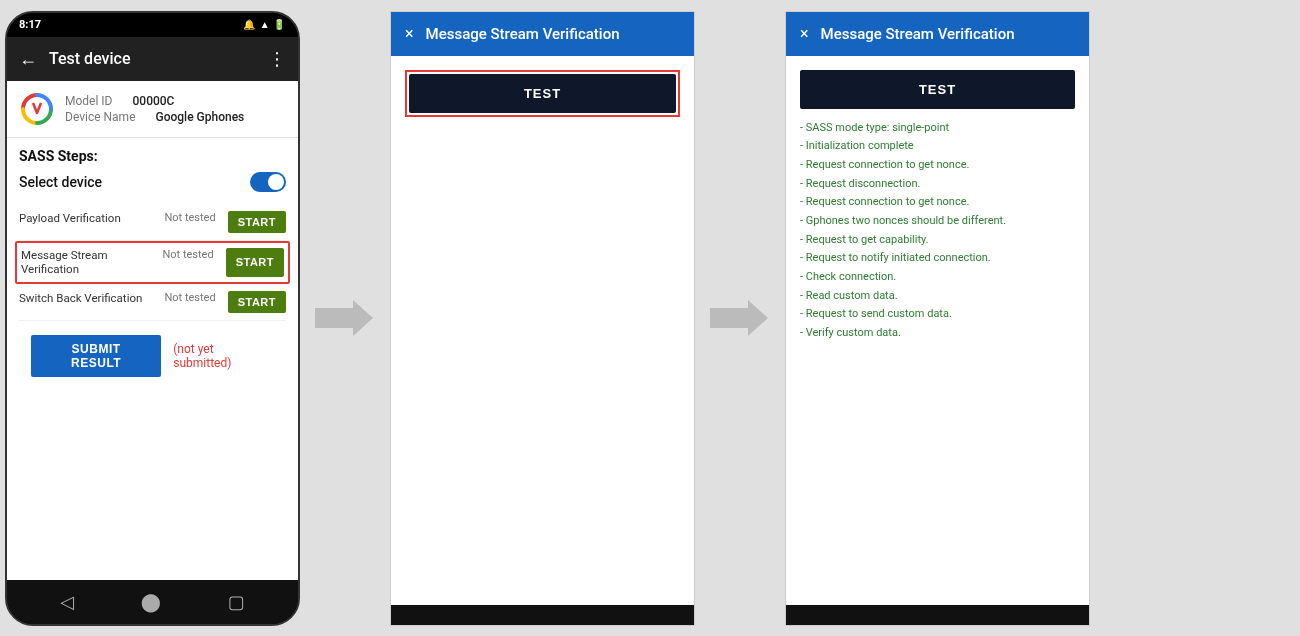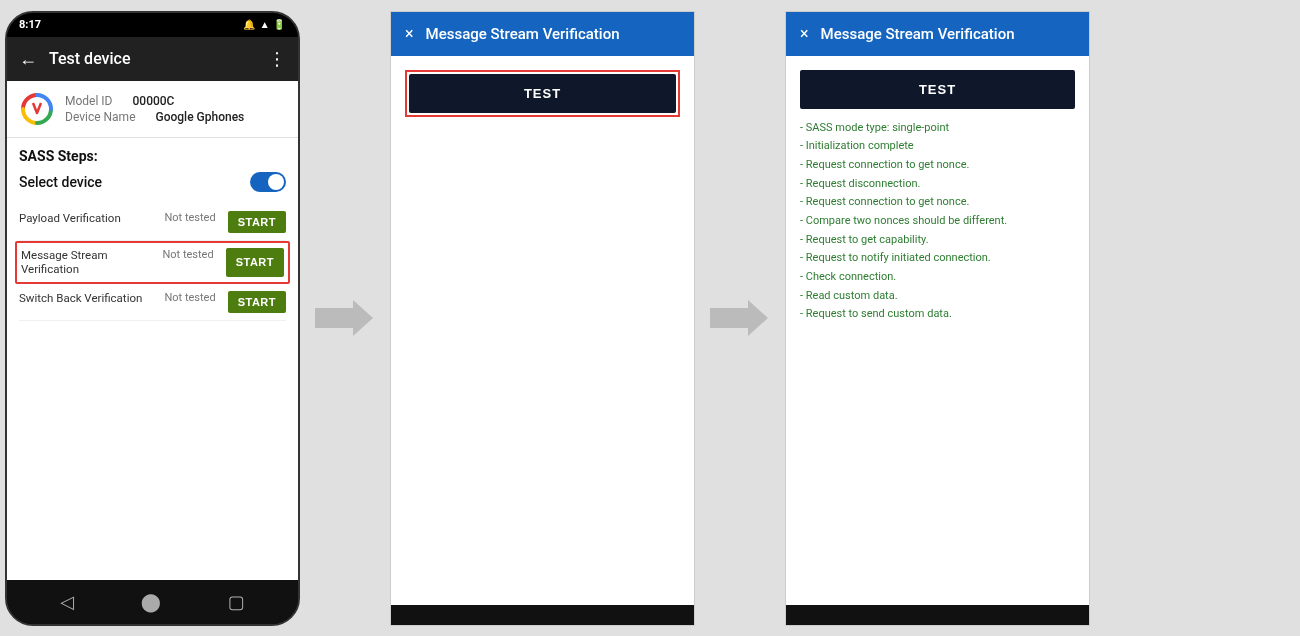--- a/index.html
+++ b/index.html
@@ -387,20 +387,24 @@
           <span class="step-status">Not tested</span>
           <button class="start-btn">START</button>
         </div>
 
         <div class="step-row">
           <span class="step-label">Switch Back Verification</span>
           <span class="step-status">Not tested</span>
           <button class="start-btn">START</button>
         </div>
 
+        <div class="submit-section">
+          <button class="submit-btn">SUBMIT RESULT</button>
+          <span class="not-submitted">(not yet submitted)</span>
+        </div>
       </div>
     </div>
 
     <div class="phone-nav-bar">
       <span class="nav-icon">◁</span>
       <span class="nav-icon">⬤</span>
       <span class="nav-icon">▢</span>
     </div>
   </div>
 
@@ -435,24 +439,25 @@
       <span class="dialog-title">Message Stream Verification</span>
     </div>
     <div class="dialog-body">
       <button class="test-btn" style="margin-bottom: 10px;">TEST</button>
       <div class="log-text" id="log-container">
           <span class="log-line">- SASS mode type: single-point</span>
           <span class="log-line">- Initialization complete</span>
           <span class="log-line">- Request connection to get nonce.</span>
           <span class="log-line">- Request disconnection.</span>
           <span class="log-line">- Request connection to get nonce.</span>
-          <span class="log-line">- Compare two nonces should be different.</span>
+          <span class="log-line">- Gphones two nonces should be different.</span>
           <span class="log-line">- Request to get capability.</span>
           <span class="log-line">- Request to notify initiated connection.</span>
           <span class="log-line">- Check connection.</span>
           <span class="log-line">- Read custom data.</span>
           <span class="log-line">- Request to send custom data.</span>
+          <span class="log-line">- Verify custom data.</span>
         </div>
     </div>
     <div class="dialog-footer"></div>
   </div>
 
 </div>
 
 </body></html>

